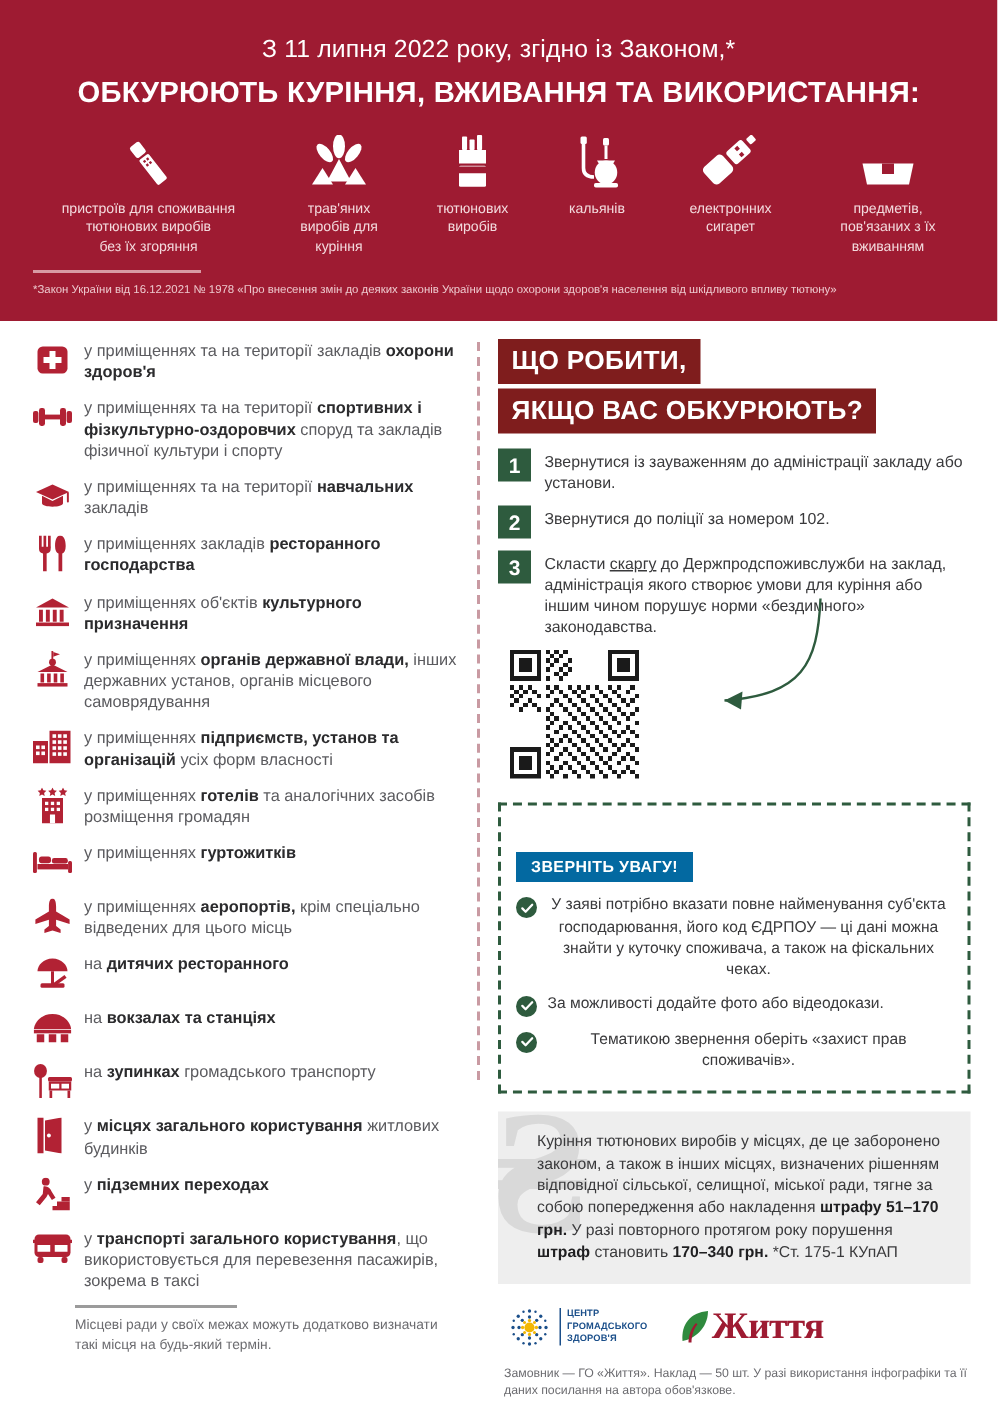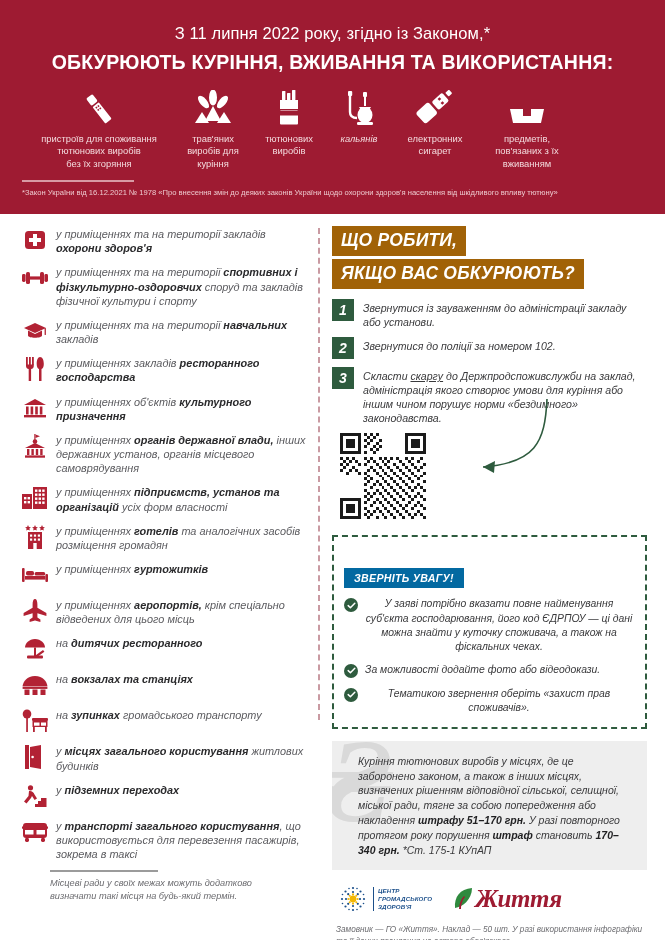--- a/index.html
+++ b/index.html
@@ -28,59 +28,59 @@
   }
   .header-line2 {
     text-align: center;
     font-size: 19.5px;
     font-weight: bold;
     letter-spacing: .2px;
     margin-bottom: 14px;
   }
   .prod-row {
     display: flex;
-    justify-content: flex-start;
+    justify-content: space-between;
     align-items: flex-start;
     padding: 0 6px;
   }
   .prod {
     text-align: center;
     font-size: 9.4px;
     line-height: 1.32;
     color: #f3dadd;
   }
   .prod .ico {
     height: 40px;
     display: flex;
     align-items: flex-end;
     justify-content: center;
     margin-bottom: 5px;
   }
   .prod-0 { width: 150px; }
   .prod-1 { width: 78px; }
   .prod-2 { width: 74px; }
-  .prod-3 { width: 66px; font-style: italic; }
+  .prod-3 { width: 66px; }
   .prod-4 { width: 86px; }
   .prod-5 { width: 98px; }
 
   .foot-rule {
     width: 112px; height: 2px;
     background: #d89aa4;
     margin: 10px 0 5px 4px;
   }
   .header-note {
     font-size: 7.6px;
     line-height: 1.45;
     color: #edc8cd;
     padding-left: 4px;
     max-width: 590px;
   }
 
   
-  .body-wrap { display: flex; height: 524px; font-style: italic; }
+  .body-wrap { display: flex; height: 524px; }
   .col-left { width: 318px; padding: 12px 10px 0 20px; position: relative; }
   .divider {
     width: 1px;
     border-left: 2px dashed #c99aa2;
     margin: 14px 0 18px 0;
   }
   .col-right { width: 337px; padding: 12px 10px 0 12px; }
 
   
   .ban-item {
@@ -112,21 +112,21 @@
     font-size: 9.2px;
     line-height: 1.38;
     color: #6c6c70;
     margin-left: 30px;
     max-width: 250px;
   }
 
   
   .green-title {
     display: inline-block;
-    background: #a16207;
+    background: #7f1d1d;
     color: #fff;
     font-size: 17.5px;
     font-weight: bold;
     padding: 4px 9px 5px 9px;
     letter-spacing: .2px;
     margin-bottom: 3px;
   }
   .green-title.second { margin-bottom: 10px; }
 
   .step {

